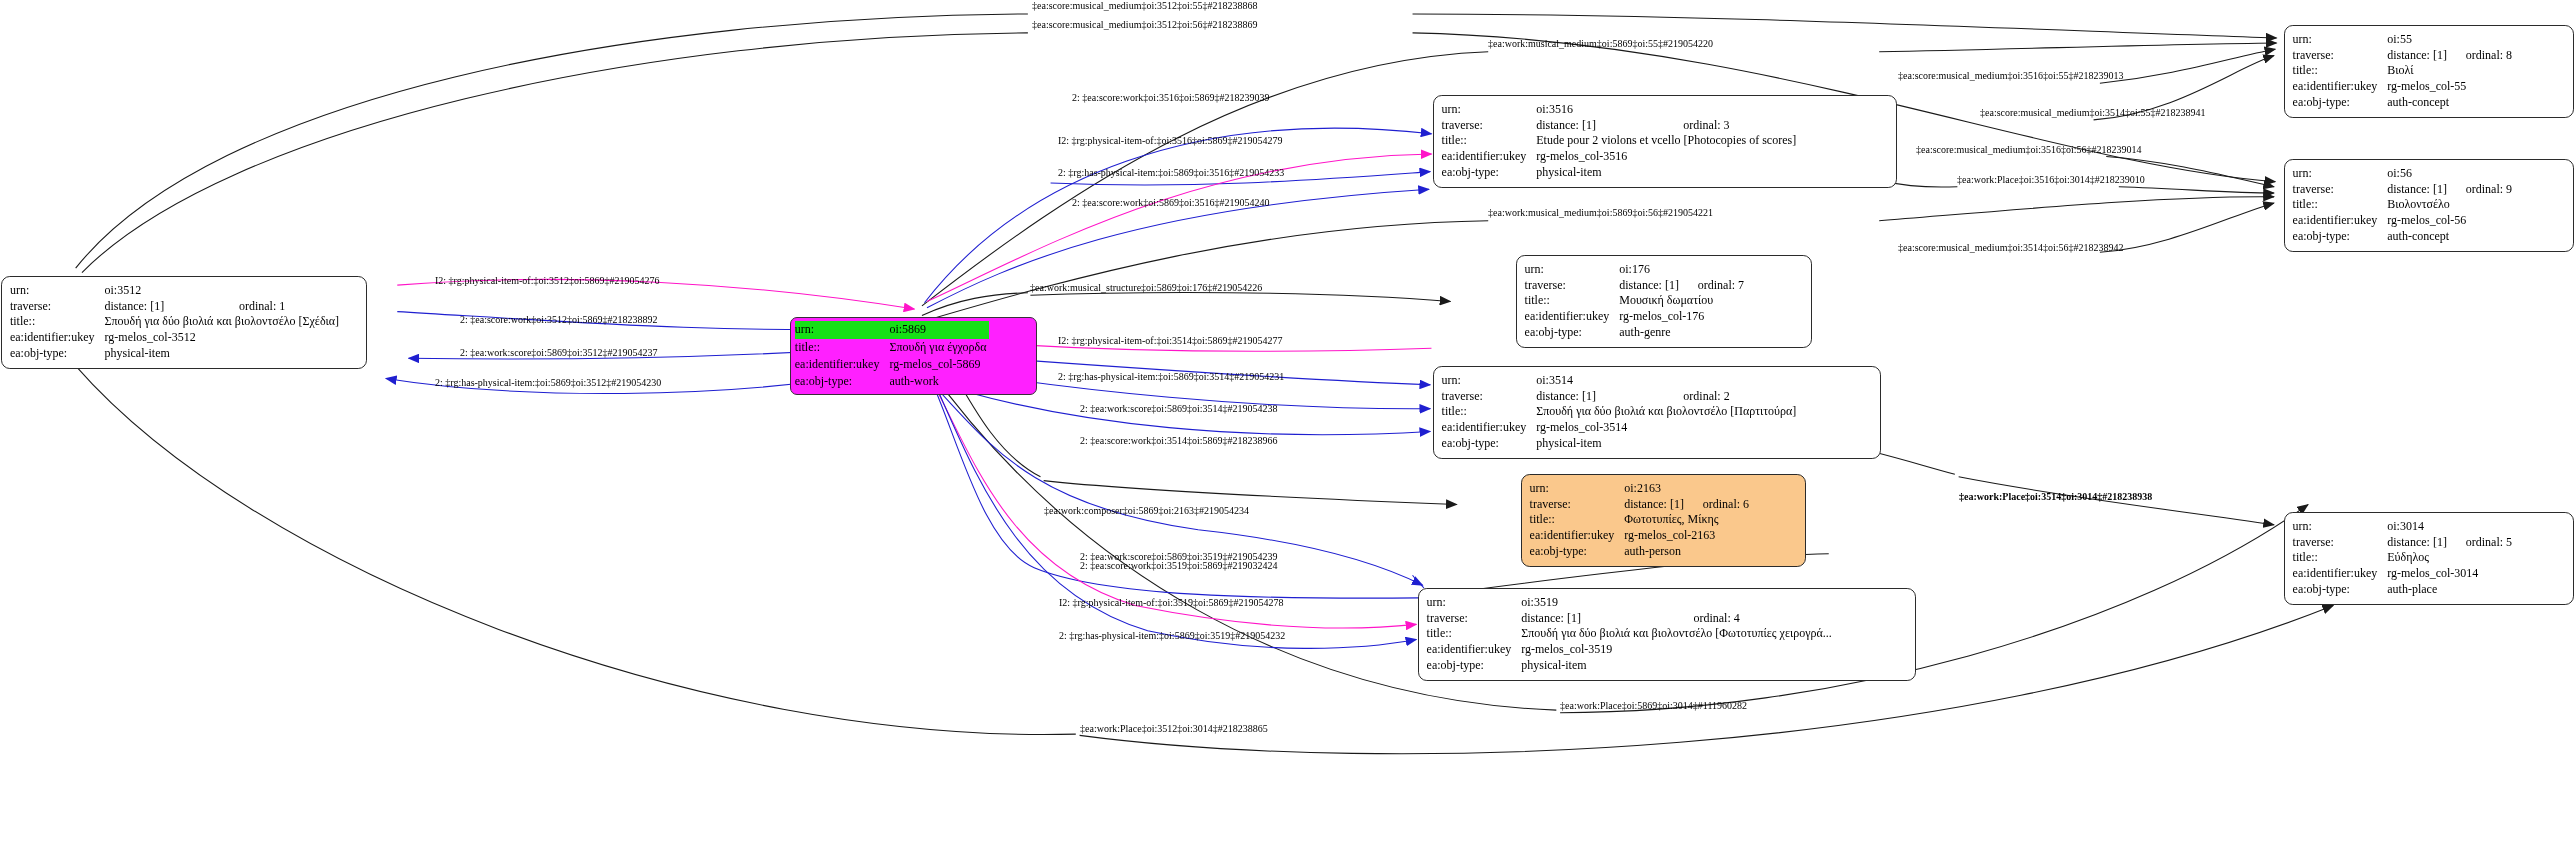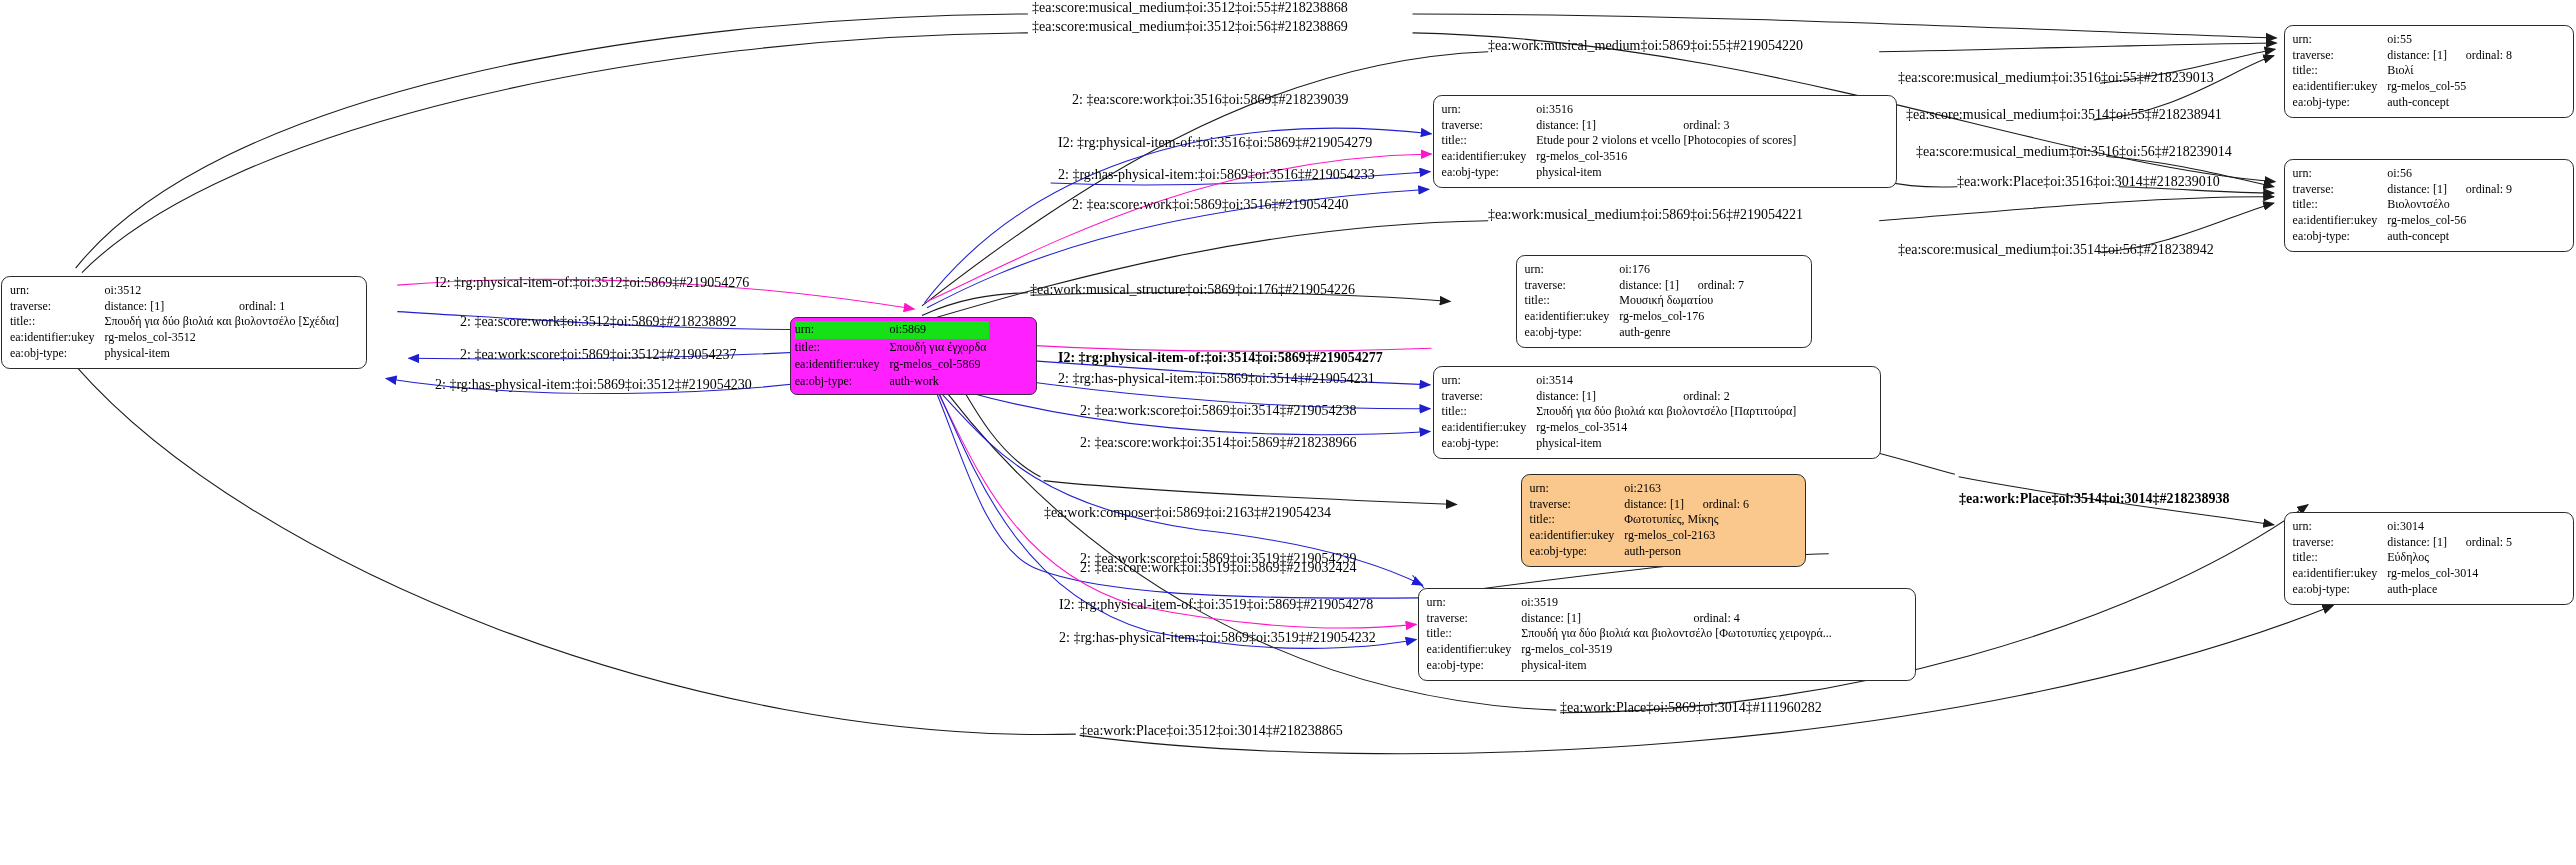--- a/index.html
+++ b/index.html
@@ -49,21 +49,21 @@
     padding:3.2px 3.8px 3.2px 3.8px;
   }
   .node.root table{font-size:12px;line-height:1.45;}
   .node.root .urnrow td{background:#16e016;}
   .node.person{
     background:#fac88c;
     border:1px solid #2b2b2b;
   }
   .elabel{
     position:absolute;
-    font-size:14px;
+    font-size:10px;
     line-height:1;
     white-space:nowrap;
     color:#000;
     font-family:"Liberation Serif","DejaVu Serif",serif;
   }
   .caption{
     position:absolute;
     font-size:15px;
     white-space:nowrap;
     margin-top:44px;
@@ -422,35 +422,35 @@
       </tr>
     </tbody>
       </table>
   </div>
 
   <div id="edge-label-layer">
       <div class="elabel" style="left: 1032px; top: 1.3px;">‡ea:score:musical_medium‡oi:3512‡oi:55‡#218238868</div>
       <div class="elabel" style="left: 1032px; top: 20px; text-align: center;">‡ea:score:musical_medium‡oi:3512‡oi:56‡#218238869</div>
       <div class="elabel" style="left: 1488px; top: 39px;">‡ea:work:musical_medium‡oi:5869‡oi:55‡#219054220</div>
       <div class="elabel" style="left: 1898px; top: 71px;">‡ea:score:musical_medium‡oi:3516‡oi:55‡#218239013</div>
-      <div class="elabel" style="left: 1906px; top: 108px;">‡ea:score:musical_medium‡oi:3514‡oi:55‡#218238941</div>
+      <div class="elabel" style="left: 1980px; top: 108px;">‡ea:score:musical_medium‡oi:3514‡oi:55‡#218238941</div>
       <div class="elabel" style="left: 1898px; top: 145px; padding-left: 18px;">‡ea:score:musical_medium‡oi:3516‡oi:56‡#218239014</div>
       <div class="elabel" style="left: 1957px; top: 175px;">‡ea:work:Place‡oi:3516‡oi:3014‡#218239010</div>
       <div class="elabel" style="left: 1072px; top: 93px;">2: ‡ea:score:work‡oi:3516‡oi:5869‡#218239039</div>
       <div class="elabel" style="left: 1058px; top: 136px;">I2: ‡rg:physical-item-of:‡oi:3516‡oi:5869‡#219054279</div>
       <div class="elabel" style="left: 1058px; top: 168px;">2: ‡rg:has-physical-item:‡oi:5869‡oi:3516‡#219054233</div>
       <div class="elabel" style="left: 1072px; top: 198px;">2: ‡ea:score:work‡oi:5869‡oi:3516‡#219054240</div>
       <div class="elabel" style="left: 1488px; top: 208px;">‡ea:work:musical_medium‡oi:5869‡oi:56‡#219054221</div>
       <div class="elabel" style="left: 1898px; top: 243px;">‡ea:score:musical_medium‡oi:3514‡oi:56‡#218238942</div>
       <div class="elabel" style="left: 435px; top: 276px;">I2: ‡rg:physical-item-of:‡oi:3512‡oi:5869‡#219054276</div>
       <div class="elabel" style="left: 460px; top: 315px;">2: ‡ea:score:work‡oi:3512‡oi:5869‡#218238892</div>
       <div class="elabel" style="left: 460px; top: 348px;">2: ‡ea:work:score‡oi:5869‡oi:3512‡#219054237</div>
       <div class="elabel" style="left: 435px; top: 378px;">2: ‡rg:has-physical-item:‡oi:5869‡oi:3512‡#219054230</div>
       <div class="elabel" style="left: 1030px; top: 283px;">‡ea:work:musical_structure‡oi:5869‡oi:176‡#219054226</div>
-      <div class="elabel" style="left: 1058px; top: 351px; font-weight: bold;">I2: ‡rg:physical-item-of:‡oi:3514‡oi:5869‡#219054277</div>
+      <div class="elabel" style="left: 1058px; top: 336px;">I2: ‡rg:physical-item-of:‡oi:3514‡oi:5869‡#219054277</div>
       <div class="elabel" style="left: 1058px; top: 372px;">2: ‡rg:has-physical-item:‡oi:5869‡oi:3514‡#219054231</div>
       <div class="elabel" style="left: 1080px; top: 404px;">2: ‡ea:work:score‡oi:5869‡oi:3514‡#219054238</div>
       <div class="elabel" style="left: 1080px; top: 436px;">2: ‡ea:score:work‡oi:3514‡oi:5869‡#218238966</div>
       <div class="elabel" style="left: 1044px; top: 469px; margin-top: 37px;">‡ea:work:composer‡oi:5869‡oi:2163‡#219054234</div>
       <div class="elabel" style="left: 1959px; top: 492px; font-weight: bold;">‡ea:work:Place‡oi:3514‡oi:3014‡#218238938</div>
       <div class="elabel" style="left: 1080px; top: 552px;">2: ‡ea:work:score‡oi:5869‡oi:3519‡#219054239</div>
       <div class="elabel" style="left: 1080px; top: 561px;">2: ‡ea:score:work‡oi:3519‡oi:5869‡#219032424</div>
       <div class="elabel" style="left: 1059px; top: 598px;">I2: ‡rg:physical-item-of:‡oi:3519‡oi:5869‡#219054278</div>
       <div class="elabel" style="left: 1059px; top: 631px;">2: ‡rg:has-physical-item:‡oi:5869‡oi:3519‡#219054232</div>
       <div class="elabel" style="left: 1560px; top: 701px;">‡ea:work:Place‡oi:5869‡oi:3014‡#111960282</div>

